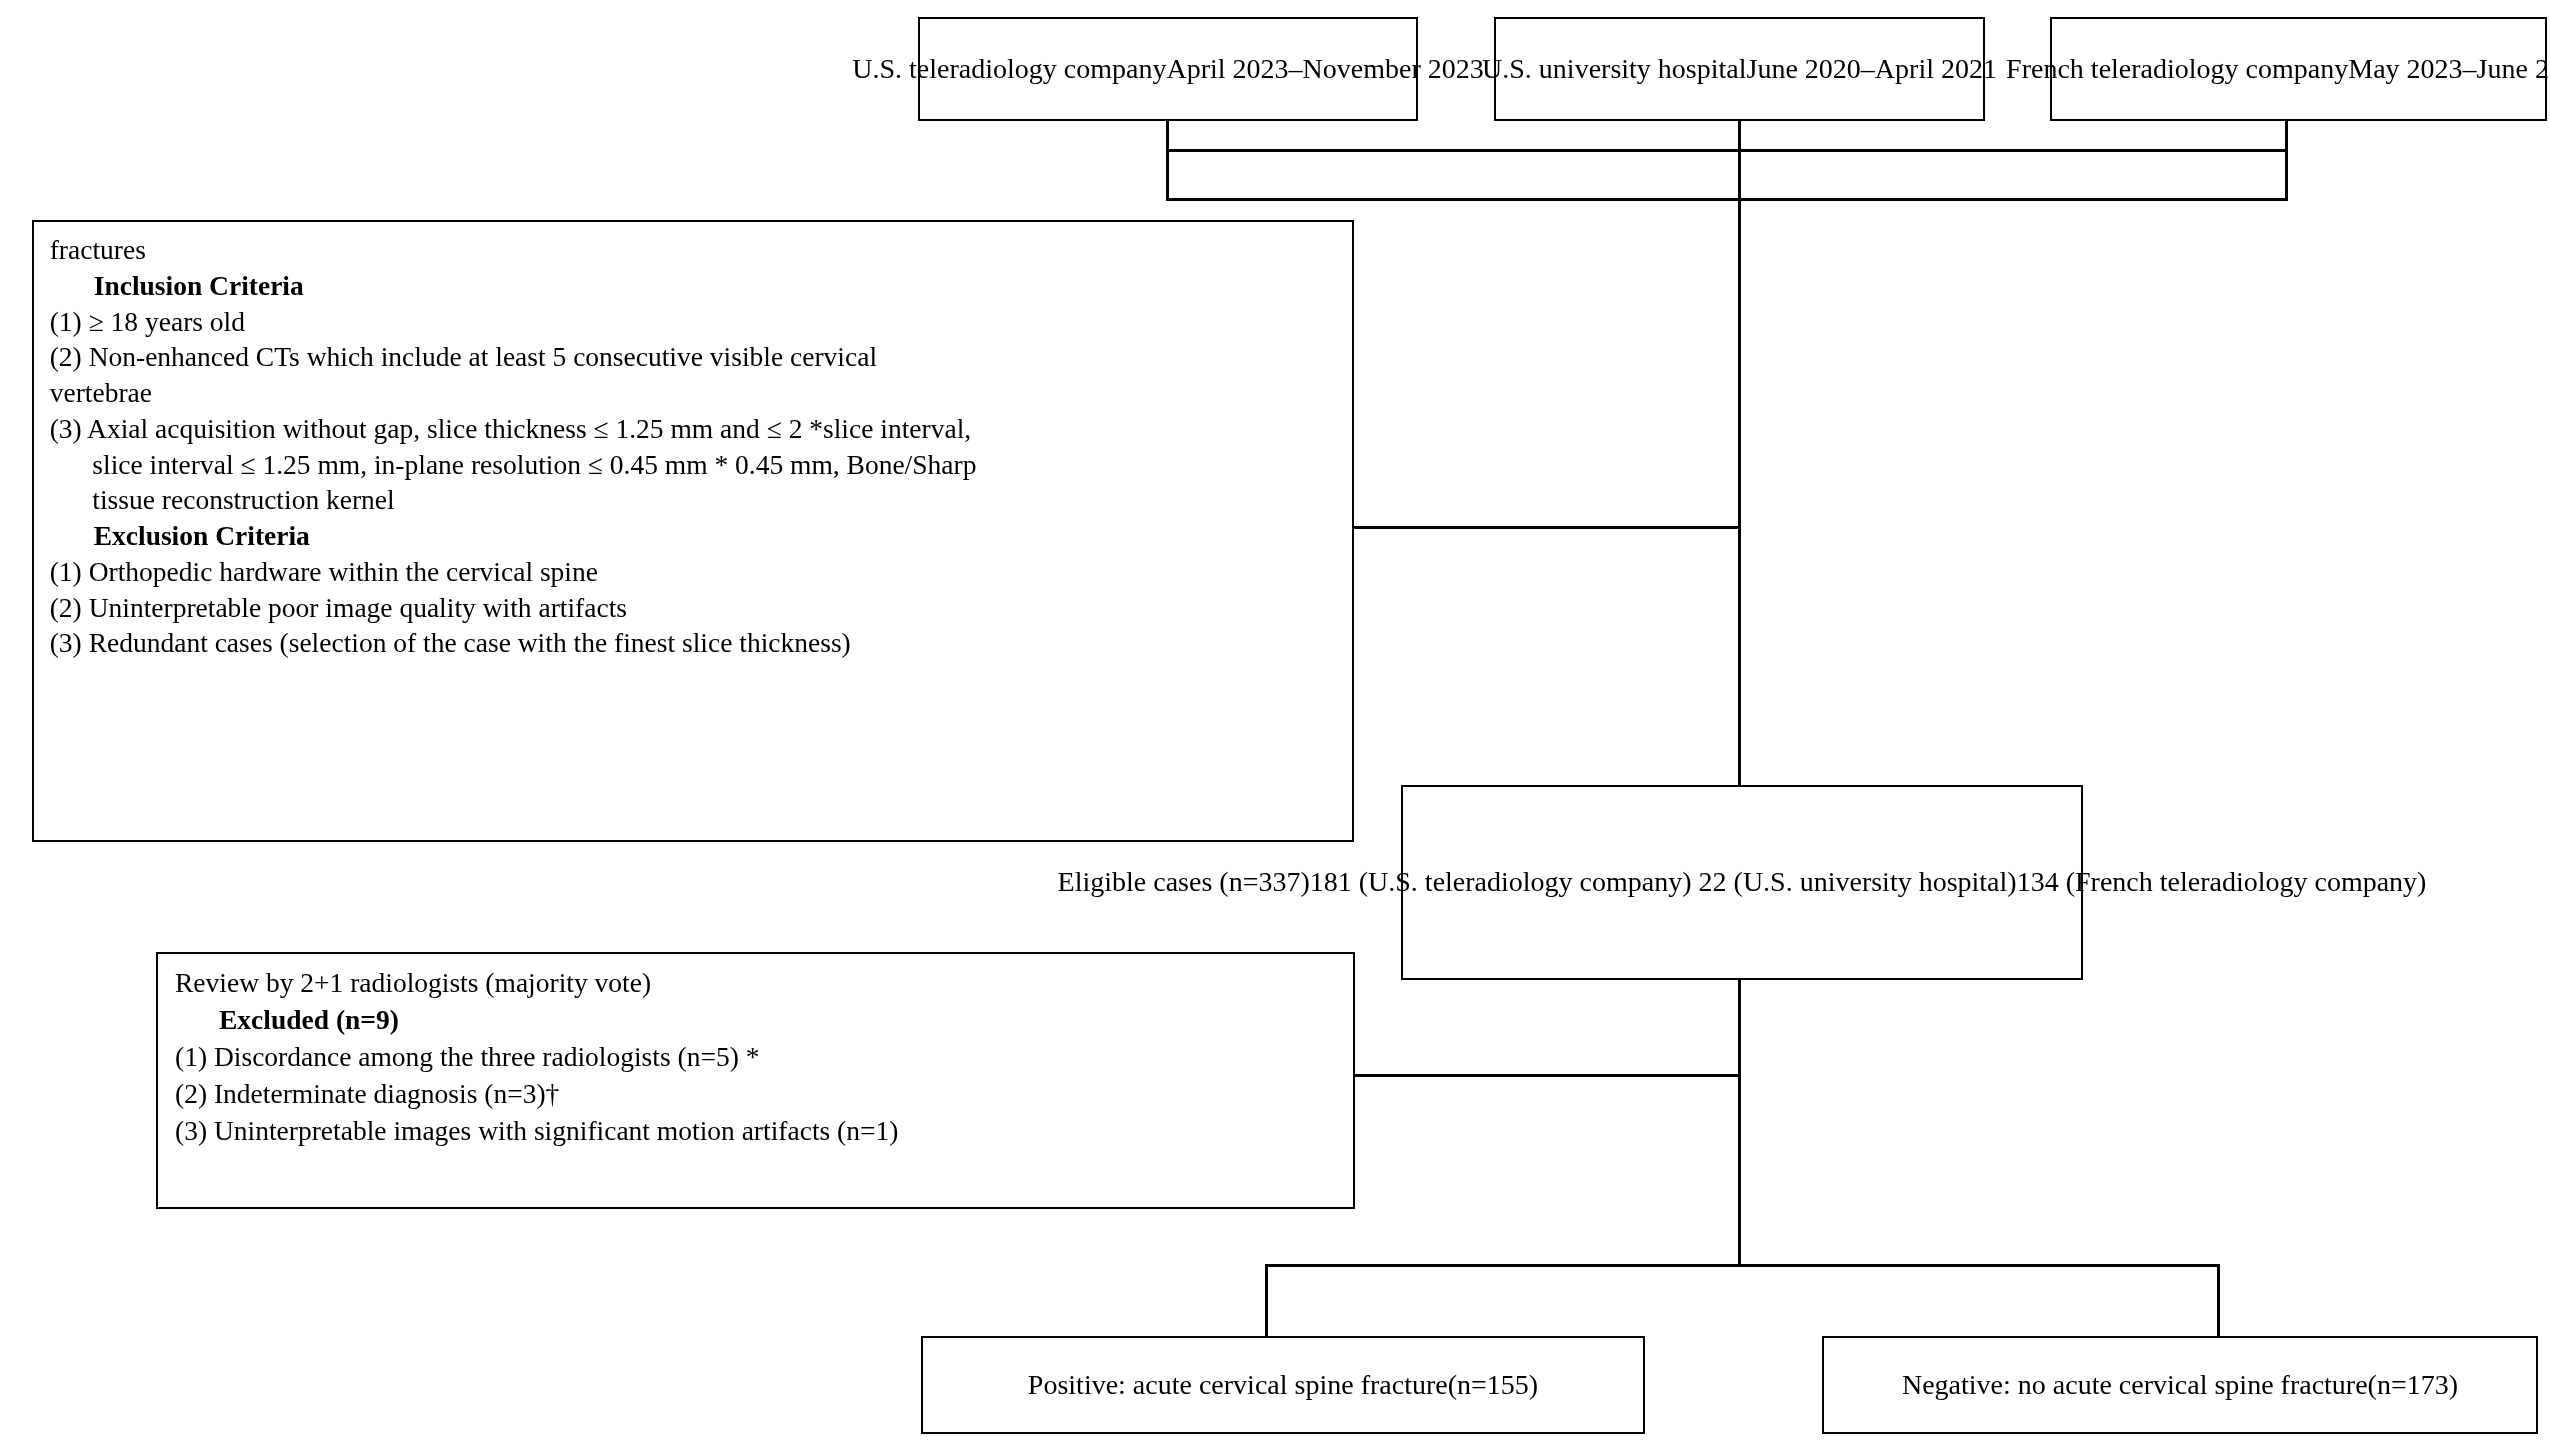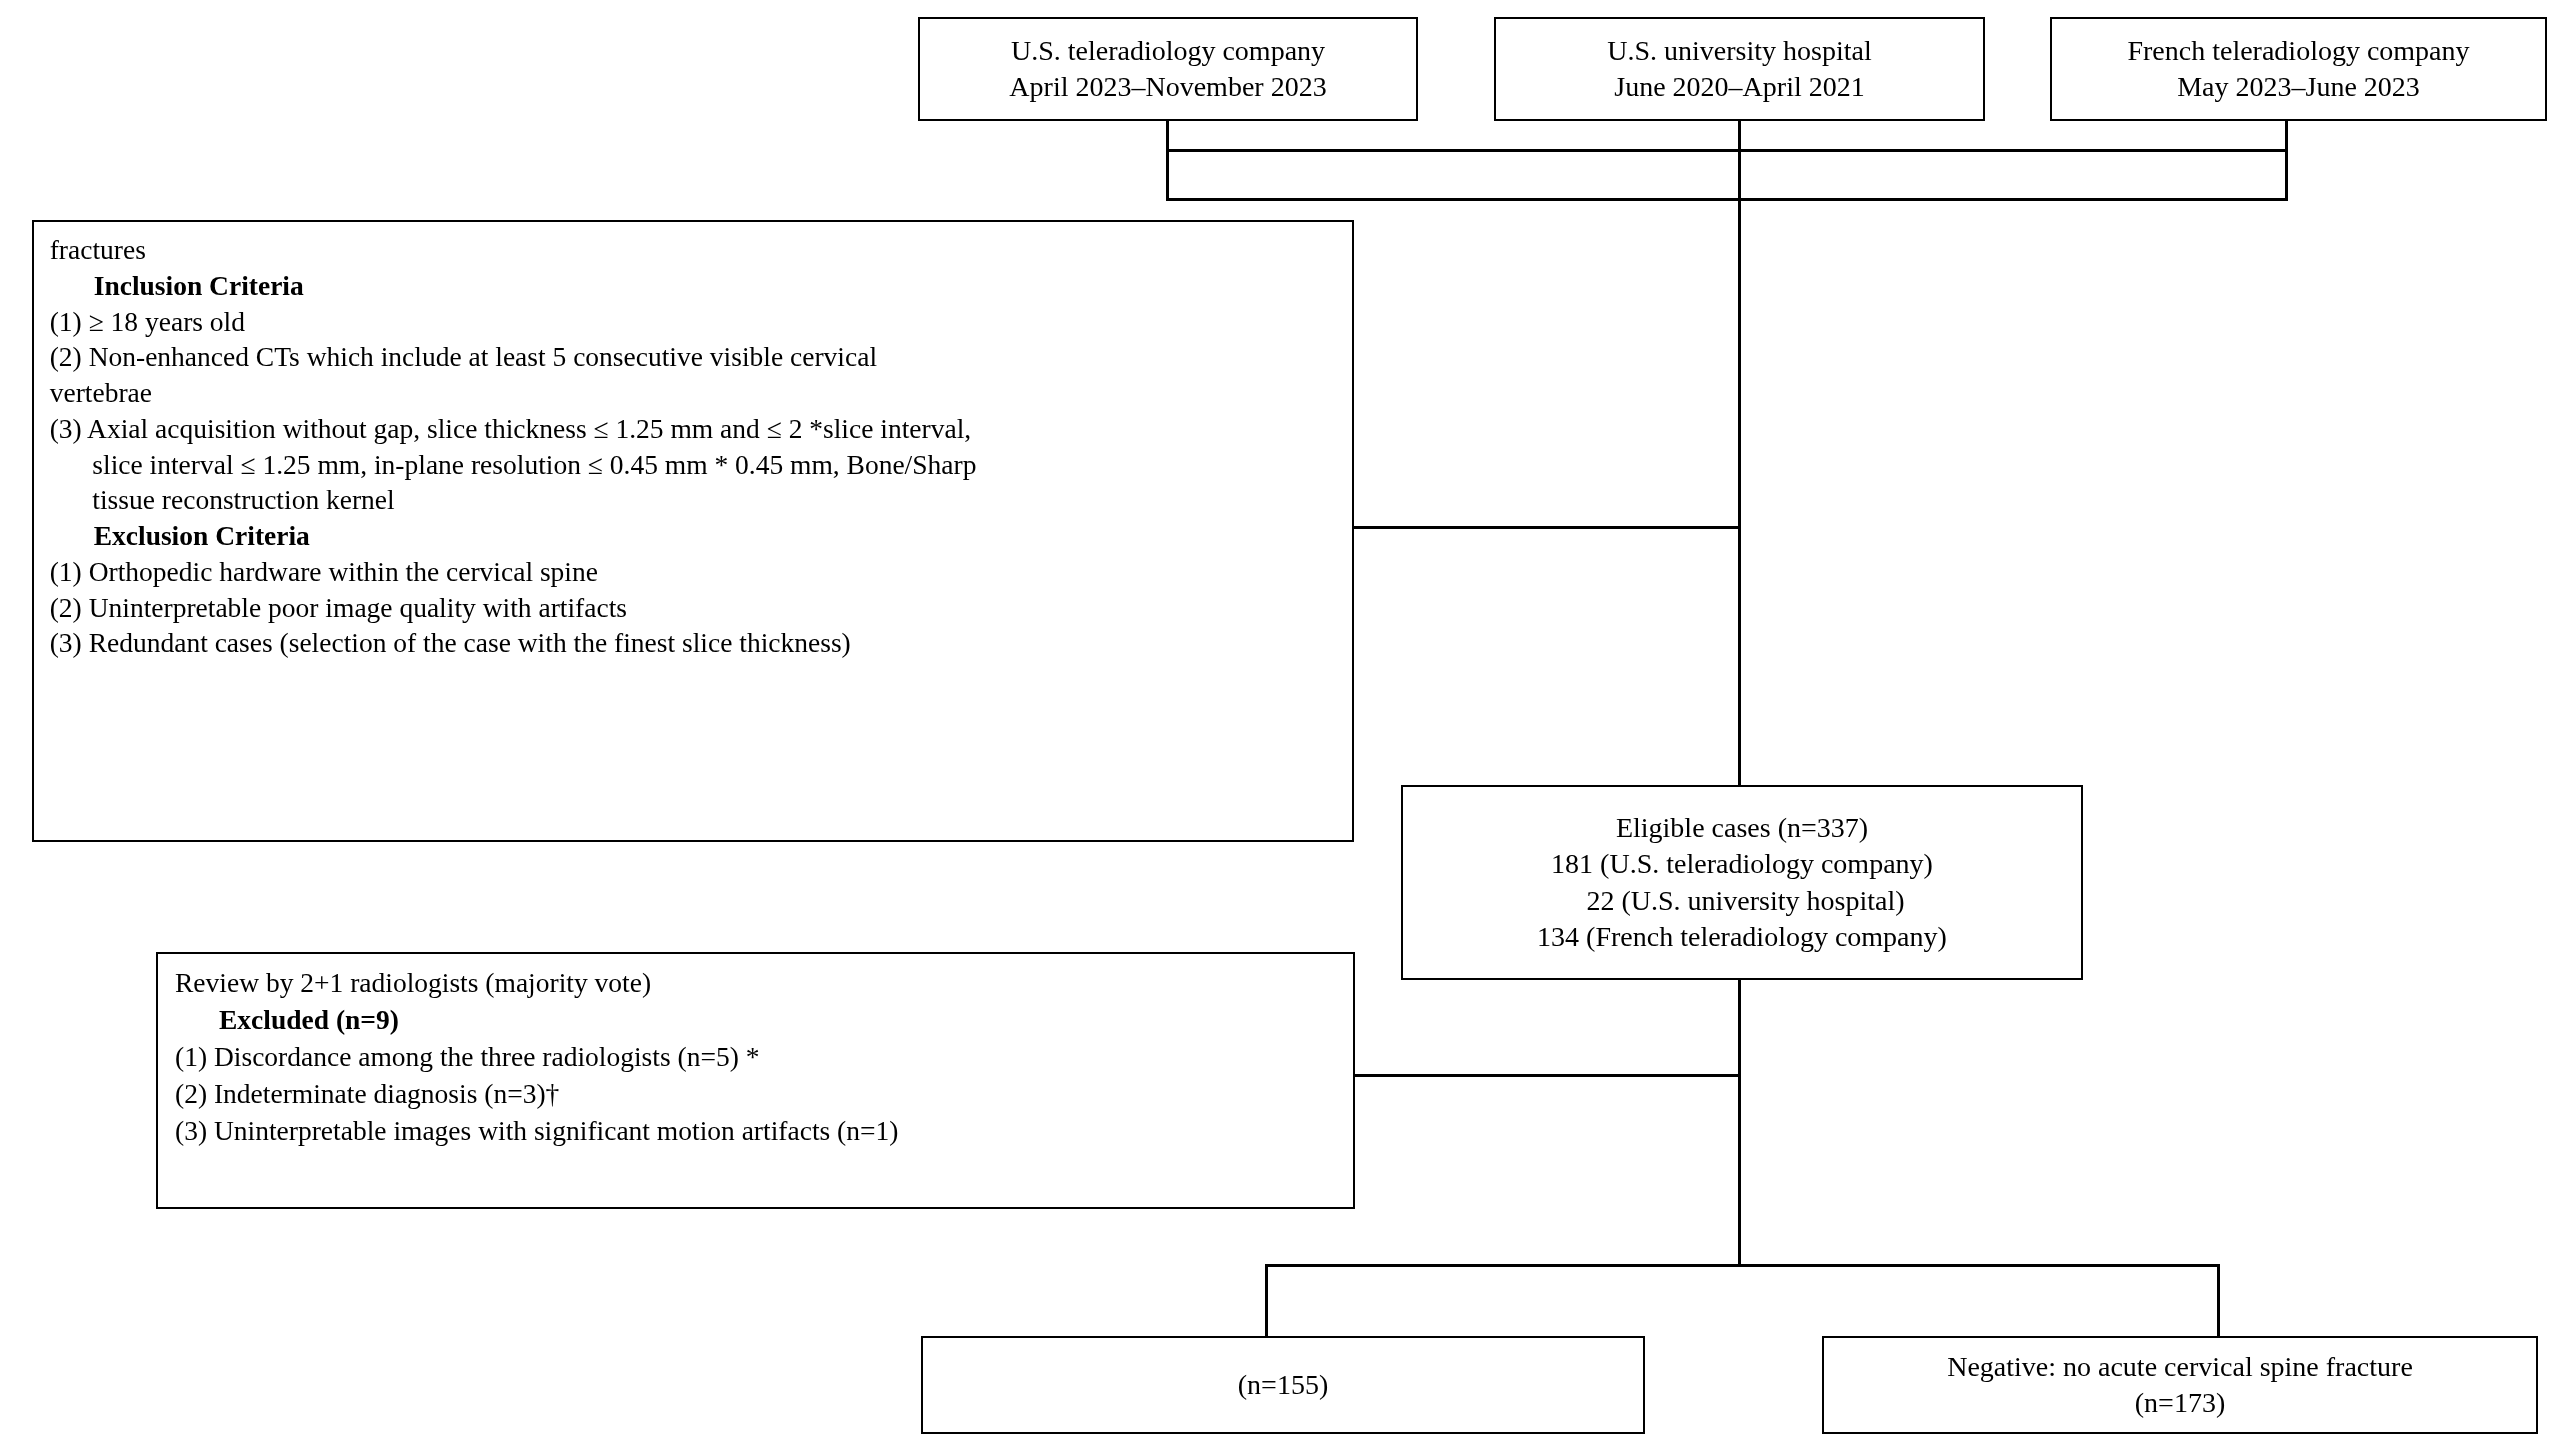--- a/index.html
+++ b/index.html
@@ -22,21 +22,21 @@
     position: absolute;
     box-sizing: border-box;
     border: 2.8px solid #000000;
     background: #ffffff;
     font-size: 28px;
     line-height: 1.30;
   }
   .box.center {
     text-align: center;
     display: flex;
-    flex-direction: column;
+    flex-direction: row;
     justify-content: center;
     align-items: center;
   }
   .box.left {
     text-align: left;
   }
   .ln {
     display: block;
     white-space: pre;
   }
@@ -140,20 +140,21 @@
     <span class="hang pad-left">(3)  Uninterpretable images with significant motion artifacts (n=1)</span>
   </div>
 
   <div class="hline" style="left:1355px; top:1074px; width:386px;"></div>
 
   <div class="hline" style="left:1265px; top:1264px; width:955px;"></div>
   <div class="vline" style="left:1265px; top:1264px; height:75px;"></div>
   <div class="vline" style="left:2217px; top:1264px; height:75px;"></div>
 
   <div class="box center" style="left:921px; top:1336px; width:724px; height:98px;">
+    <span class="ln">Positive: acute cervical spine fracture</span>
     <span class="ln">(n=155)</span>
   </div>
 
   <div class="box center" style="left:1822px; top:1336px; width:716px; height:98px;">
     <span class="ln">Negative: no acute cervical spine fracture</span>
     <span class="ln">(n=173)</span>
   </div>
 
 </div>
 

